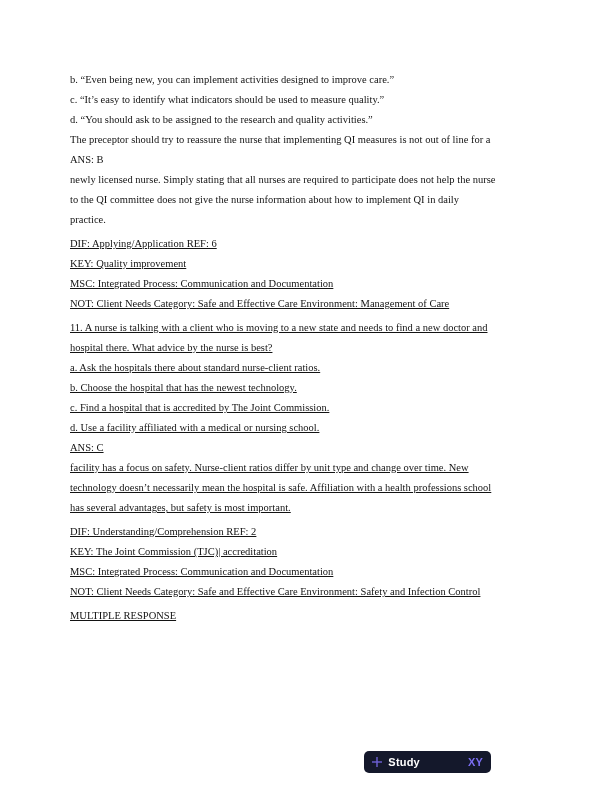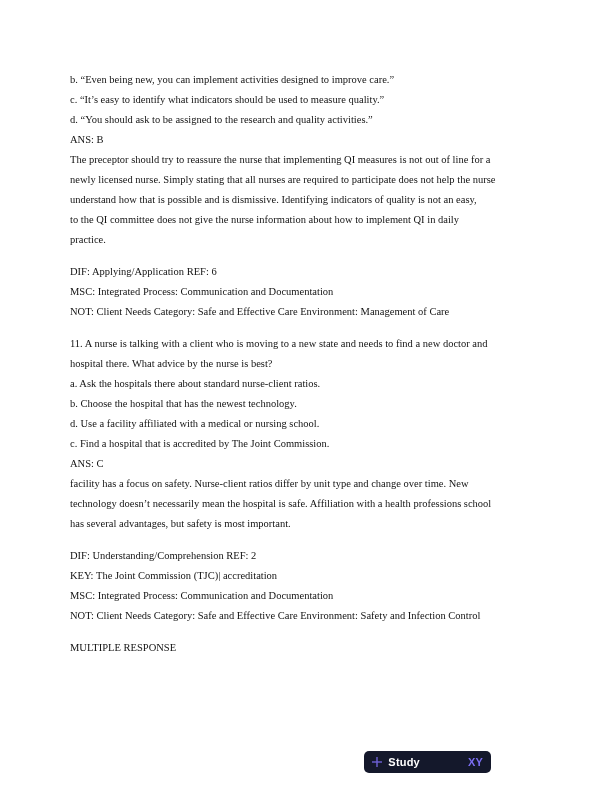--- a/index.html
+++ b/index.html
@@ -18,21 +18,22 @@
   .content {
     position: absolute;
     left: 70px;
     top: 70px;
     right: 20px;
     color: #131313;
     font-size: 10.5px;
     line-height: 20px;
   }
   .block + .block {
-    margin-top: 12px;
+    margin-top: 4px;
+    text-decoration: underline;
   }
   .line {
     white-space: pre;
   }
   .brand-badge {
     position: absolute;
     right: 19px;
     bottom: 19px;
     height: 22px;
     display: flex;
@@ -67,39 +68,39 @@
 </head>
 <body>
 
 <div class="page">
 
   <div class="content">
       <div class="block">
         <div class="line">b. “Even being new, you can implement activities designed to improve care.”</div>
         <div class="line">c. “It’s easy to identify what indicators should be used to measure quality.”</div>
         <div class="line">d. “You should ask to be assigned to the research and quality activities.”</div>
+        <div class="line">The preceptor should try to reassure the nurse that implementing QI measures is not out of line for a</div>
         <div class="line">ANS: B</div>
-        <div class="line">The preceptor should try to reassure the nurse that implementing QI measures is not out of line for a</div>
         <div class="line">newly licensed nurse. Simply stating that all nurses are required to participate does not help the nurse</div>
-        <div class="line">understand how that is possible and is dismissive. Identifying indicators of quality is not an easy,</div>
         <div class="line">to the QI committee does not give the nurse information about how to implement QI in daily</div>
         <div class="line">practice.</div>
       </div>
       <div class="block">
         <div class="line">DIF: Applying/Application REF: 6</div>
+        <div class="line">KEY: Quality improvement</div>
         <div class="line">MSC: Integrated Process: Communication and Documentation</div>
         <div class="line">NOT: Client Needs Category: Safe and Effective Care Environment: Management of Care</div>
       </div>
       <div class="block">
         <div class="line">11. A nurse is talking with a client who is moving to a new state and needs to find a new doctor and</div>
         <div class="line">hospital there. What advice by the nurse is best?</div>
         <div class="line">a. Ask the hospitals there about standard nurse-client ratios.</div>
         <div class="line">b. Choose the hospital that has the newest technology.</div>
+        <div class="line">c. Find a hospital that is accredited by The Joint Commission.</div>
         <div class="line">d. Use a facility affiliated with a medical or nursing school.</div>
-        <div class="line">c. Find a hospital that is accredited by The Joint Commission.</div>
         <div class="line">ANS: C</div>
         <div class="line">facility has a focus on safety. Nurse-client ratios differ by unit type and change over time. New</div>
         <div class="line">technology doesn’t necessarily mean the hospital is safe. Affiliation with a health professions school</div>
         <div class="line">has several advantages, but safety is most important.</div>
       </div>
       <div class="block">
         <div class="line">DIF: Understanding/Comprehension REF: 2</div>
         <div class="line">KEY: The Joint Commission (TJC)| accreditation</div>
         <div class="line">MSC: Integrated Process: Communication and Documentation</div>
         <div class="line">NOT: Client Needs Category: Safe and Effective Care Environment: Safety and Infection Control</div>

